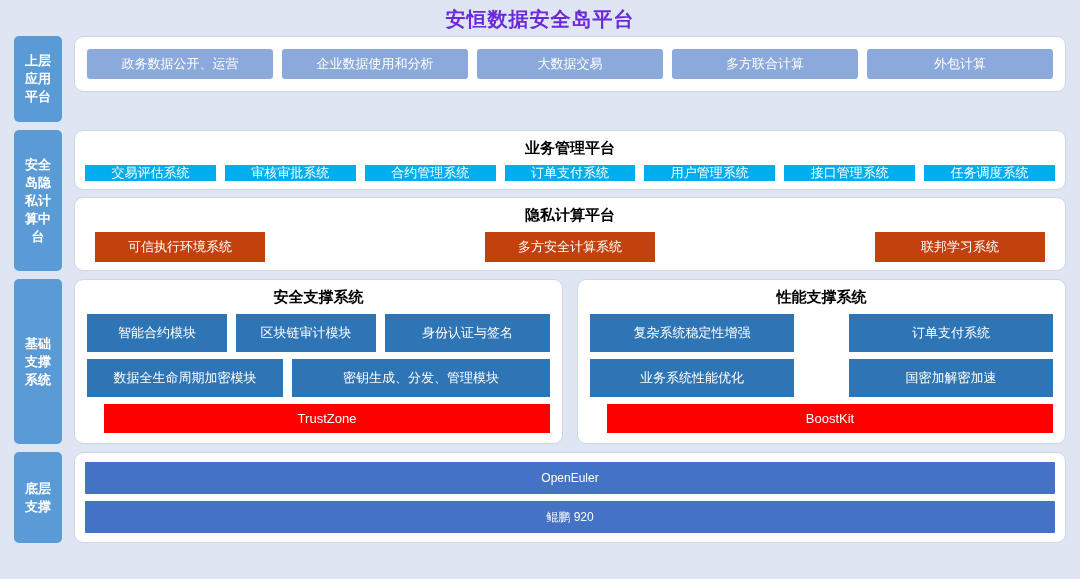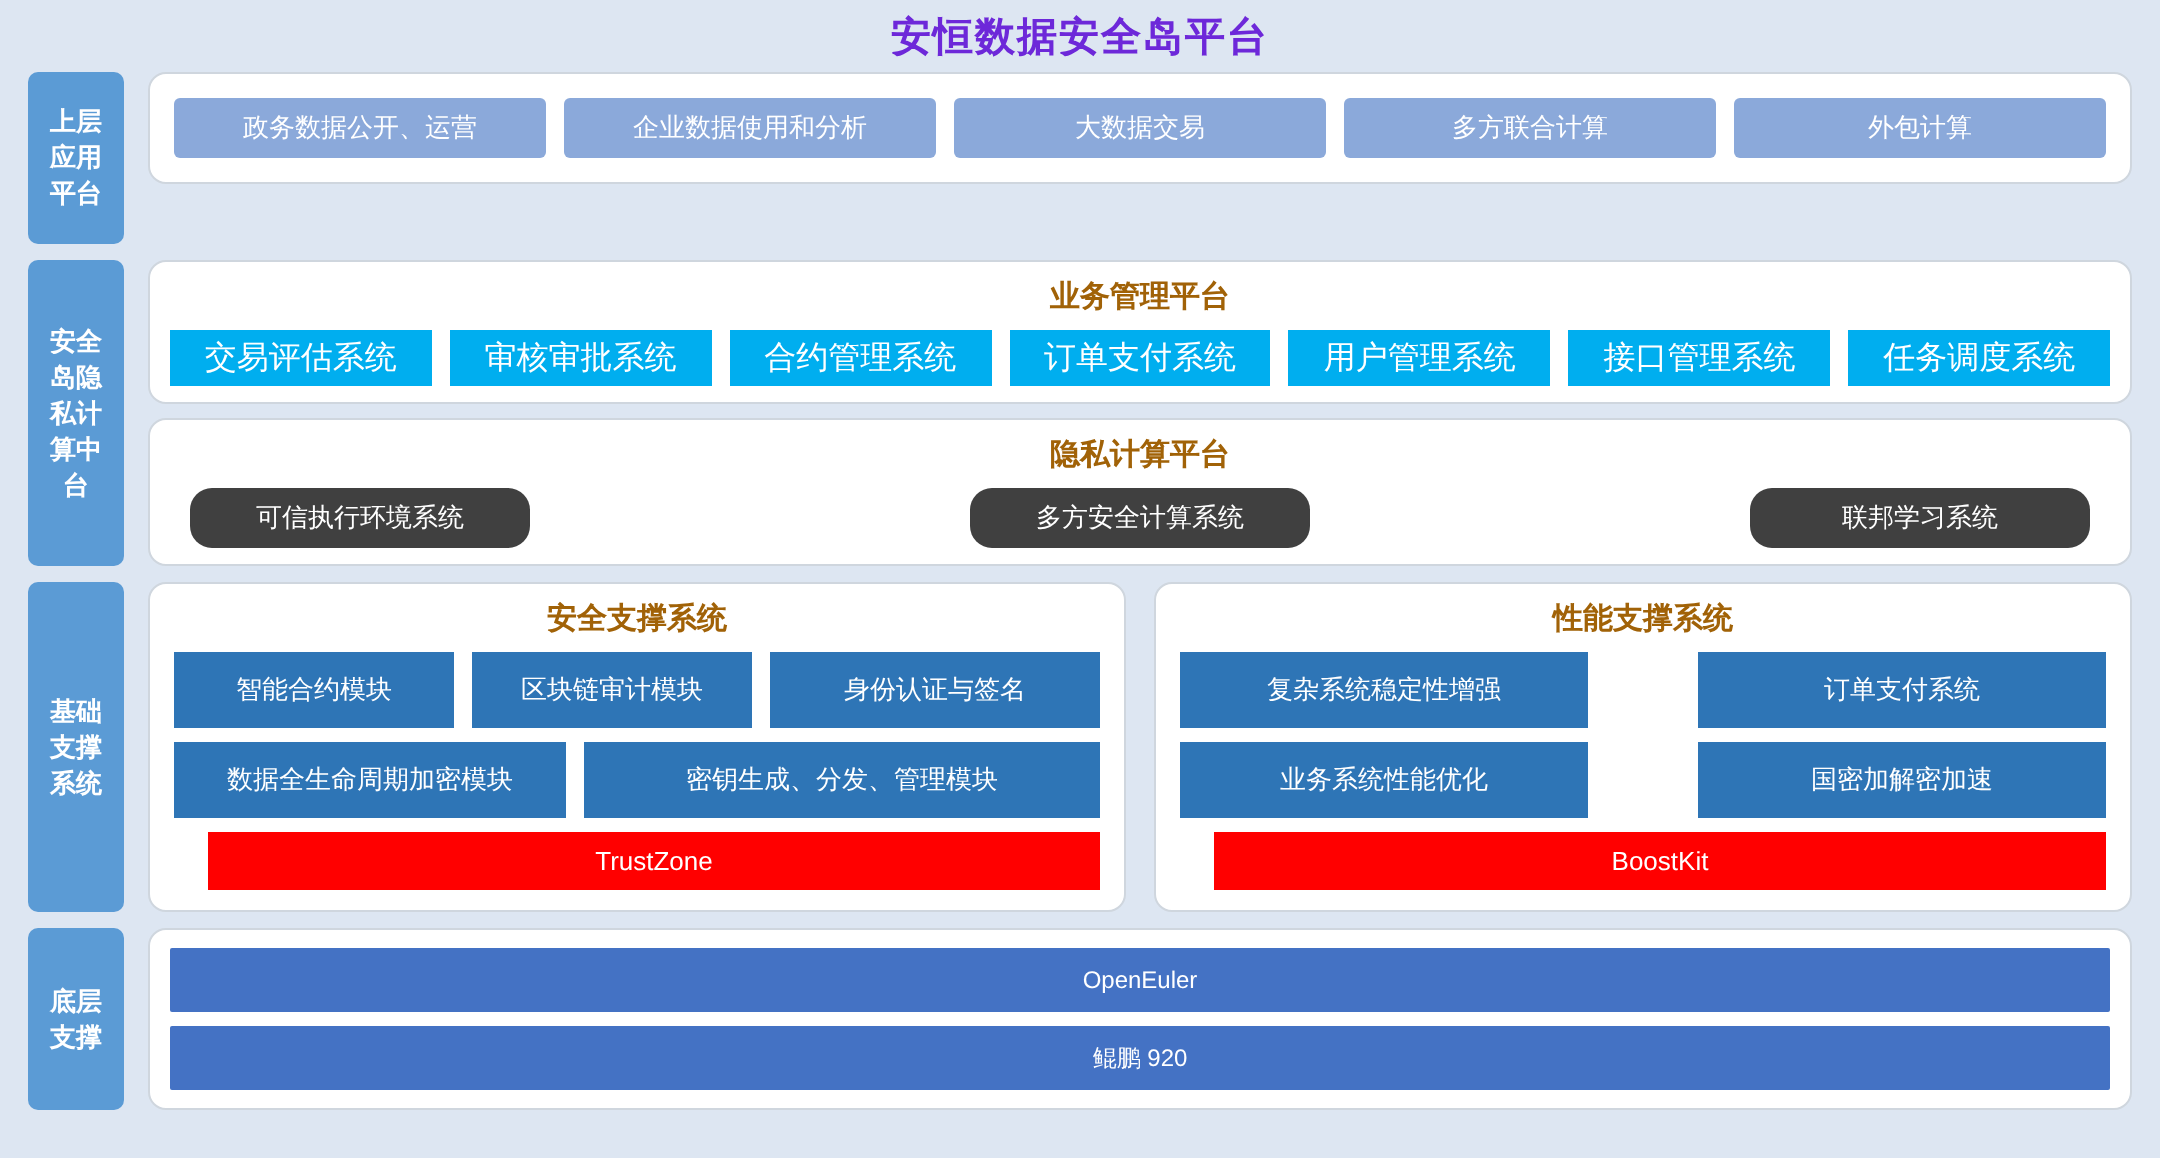--- a/index.html
+++ b/index.html
@@ -71,21 +71,21 @@
     background: #ffffff;
     border: 1px solid #cfd6de;
     border-radius: 9px;
     box-sizing: border-box;
     padding: 8px 10px;
   }
   .card-title {
     text-align: center;
     font-size: 15px;
     font-weight: bold;
-    color: #a16207;
+    color: #000000;
     margin-bottom: 7px;
   }
   .row {
     display: flex;
     align-items: flex-end;
     gap: 9px;
   }
   .row + .row { margin-top: 7px; }
 
   
@@ -101,29 +101,28 @@
   }
   .chip-app {
     background: #8ba9da;
     border-radius: 3px;
     height: 30px;
     flex: 1 1 0;
     font-size: 13px;
   }
   .chip-cyan {
     background: #00aeef;
-    height: 28px;
+    height: 16px;
     flex: 1 1 0;
-    font-size: 16px;
+    font-size: 13px;
   }
   .chip-cyan-wide {
-    background: #404040;
+    background: #c2410c;
     height: 30px;
     font-size: 13px;
-    border-radius: 11px;
   }
   .chip-steel {
     background: #2e75b6;
     height: 38px;
     font-size: 13px;
   }
   .chip-red {
     background: #ff0000;
     height: 29px;
     width: 100%;

